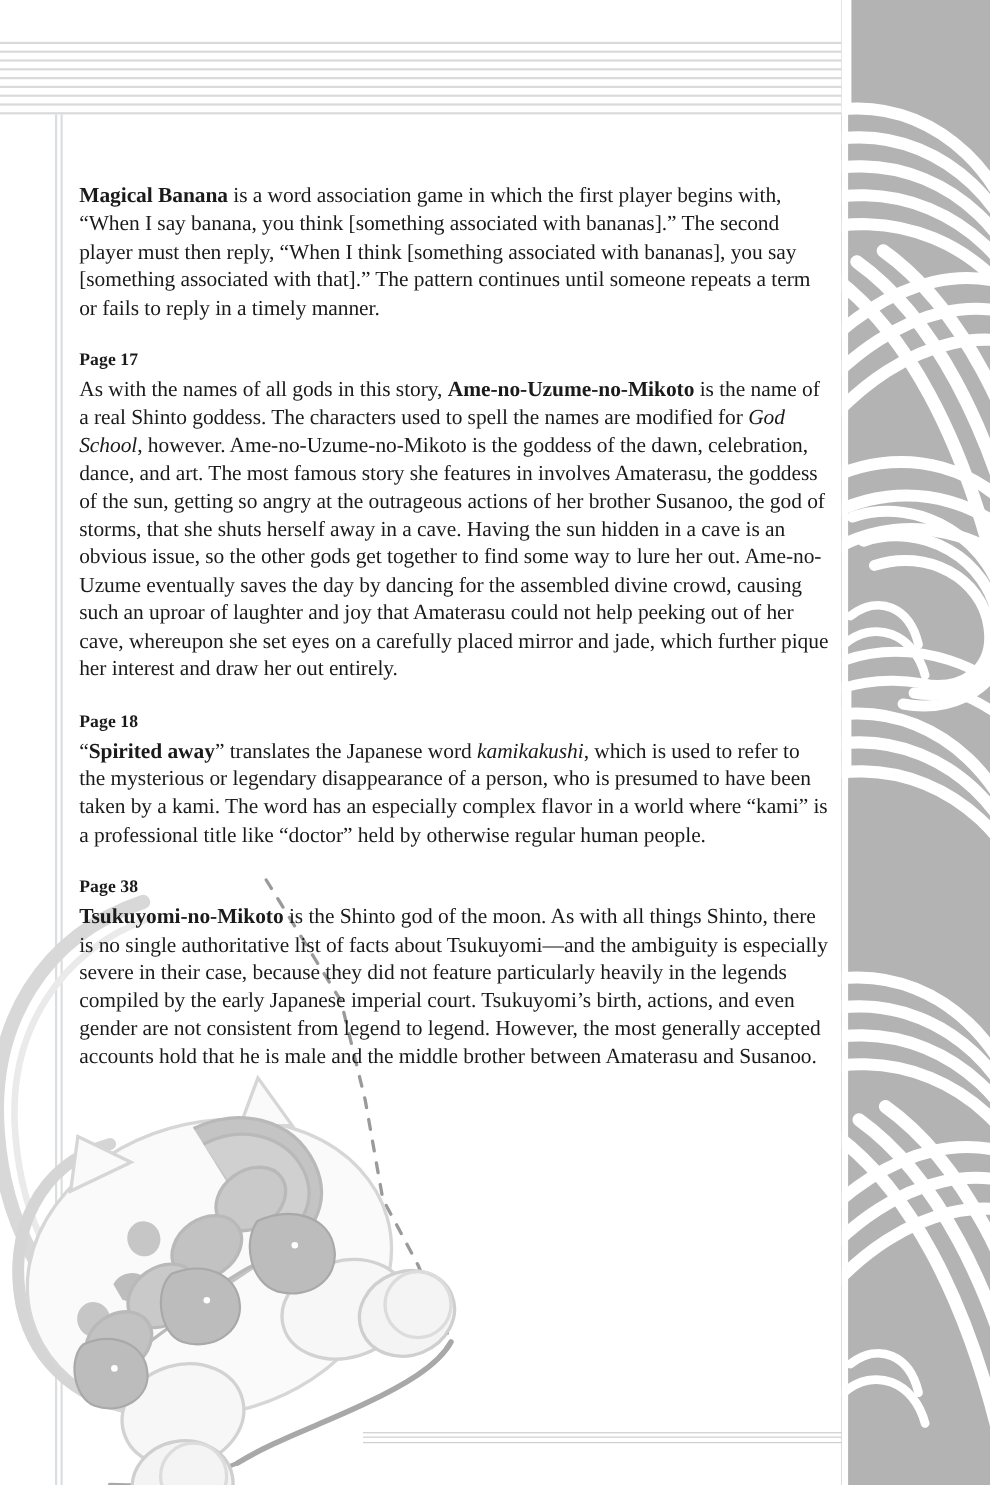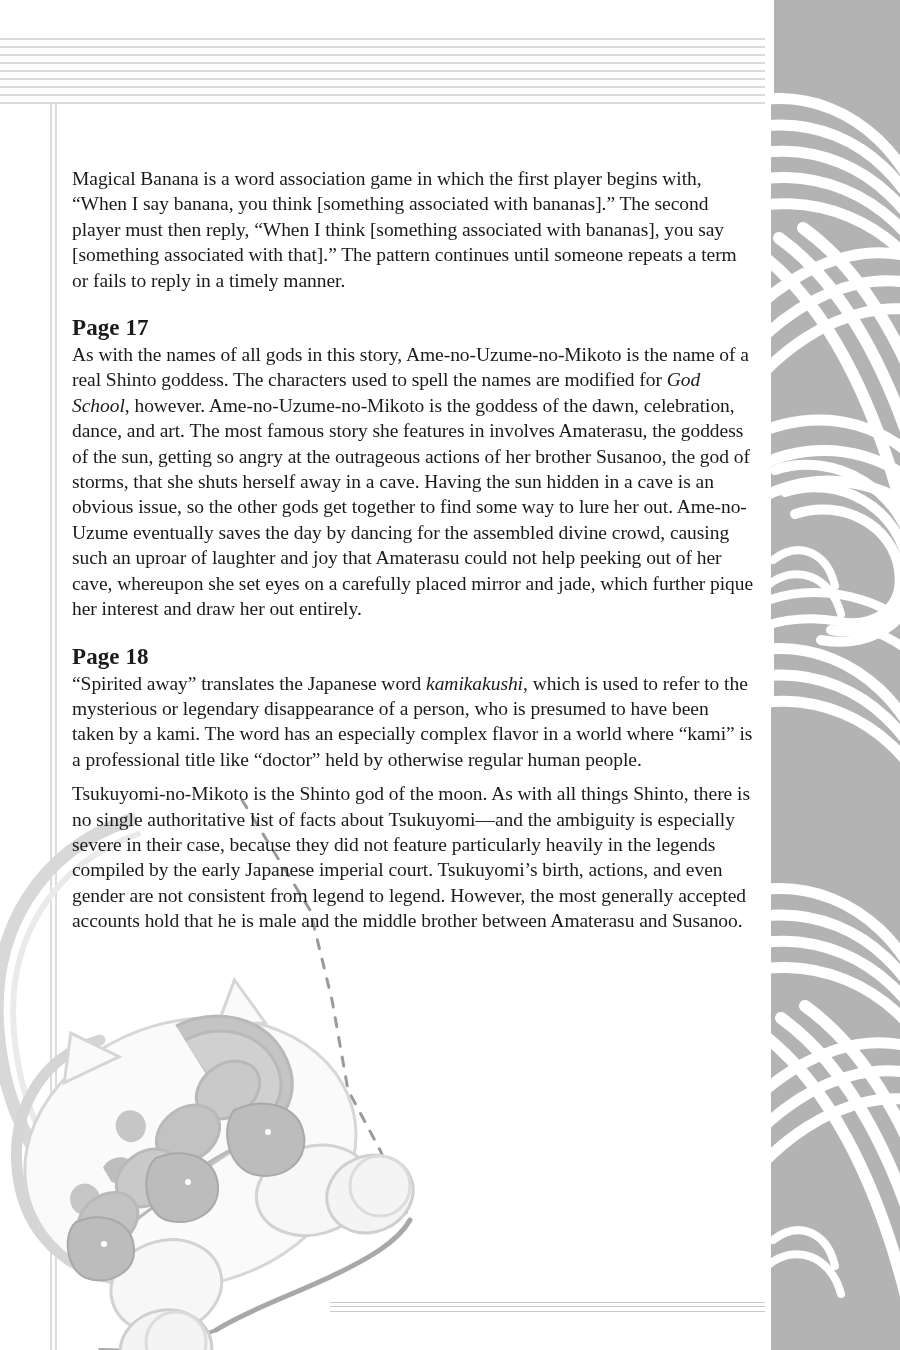--- a/index.html
+++ b/index.html
@@ -98,28 +98,28 @@
     color: #1a1a1a;
   }
   .para {
     font-size: 19.5px;
     line-height: 25.4px;
     margin: 0 0 9px 0;
     text-align: left;
     letter-spacing: -0.05px;
   }
   .sec-head {
-    font-size: 23px;
+    font-size: 16px;
     line-height: 27px;
     font-weight: bold;
     margin: 21px 0 1px 0;
     letter-spacing: 0.1px;
   }
   .sec-head:first-child { margin-top: 0; }
-  b.lead { font-weight: normal; }
+  b.lead { font-weight: bold; }
   i.ital { font-style: italic; }
 </style>
 </head>
 <body>
 
 <div id="page">
 
   <div id="top-rules">
     <div class="rule" style="top:0px;"></div>
     <div class="rule" style="top:8px;"></div>
@@ -300,17 +300,18 @@
   <div id="content">
 
     <p class="para"><b class="lead">Magical Banana</b><span> is a word association game in which the first player begins with, “When I say banana, you think [something associated with bananas].” The second player must then reply, “When I think [something associated with bananas], you say [something associated with that].” The pattern continues until someone repeats a term or fails to reply in a timely manner.</span></p>
 
     <h2 class="sec-head">Page 17</h2>
     <p class="para"><span>As with the names of all gods in this story, </span><b class="lead">Ame-no-Uzume-no-Mikoto</b><span> is the name of a real Shinto goddess. The characters used to spell the names are modified for </span><i class="ital">God School</i><span>, however. Ame-no-Uzume-no-Mikoto is the goddess of the dawn, celebration, dance, and art. The most famous story she features in involves Amaterasu, the goddess of the sun, getting so angry at the outrageous actions of her brother Susanoo, the god of storms, that she shuts herself away in a cave. Having the sun hidden in a cave is an obvious issue, so the other gods get together to find some way to lure her out. Ame-no-Uzume eventually saves the day by dancing for the assembled divine crowd, causing such an uproar of laughter and joy that Amaterasu could not help peeking out of her cave, whereupon she set eyes on a carefully placed mirror and jade, which further pique her interest and draw her out entirely.</span></p>
 
     <h2 class="sec-head">Page 18</h2>
     <p class="para"><span>“</span><b class="lead">Spirited away</b><span>” translates the Japanese word </span><i class="ital">kamikakushi</i><span>, which is used to refer to the mysterious or legendary disappearance of a person, who is presumed to have been taken by a kami. The word has an especially complex flavor in a world where “kami” is a professional title like “doctor” held by otherwise regular human people.</span></p>
 
+    <h2 class="sec-head">Page 38</h2>
     <p class="para"><span></span><b class="lead">Tsukuyomi-no-Mikoto</b><span> is the Shinto god of the moon. As with all things Shinto, there is no single authoritative list of facts about Tsukuyomi—and the ambiguity is especially severe in their case, because they did not feature particularly heavily in the legends compiled by the early Japanese imperial court. Tsukuyomi’s birth, actions, and even gender are not consistent from legend to legend. However, the most generally accepted accounts hold that he is male and the middle brother between Amaterasu and Susanoo.</span><i class="ital"></i><span></span></p>
 
   </div>
 
 </div>
 
 </body></html>

